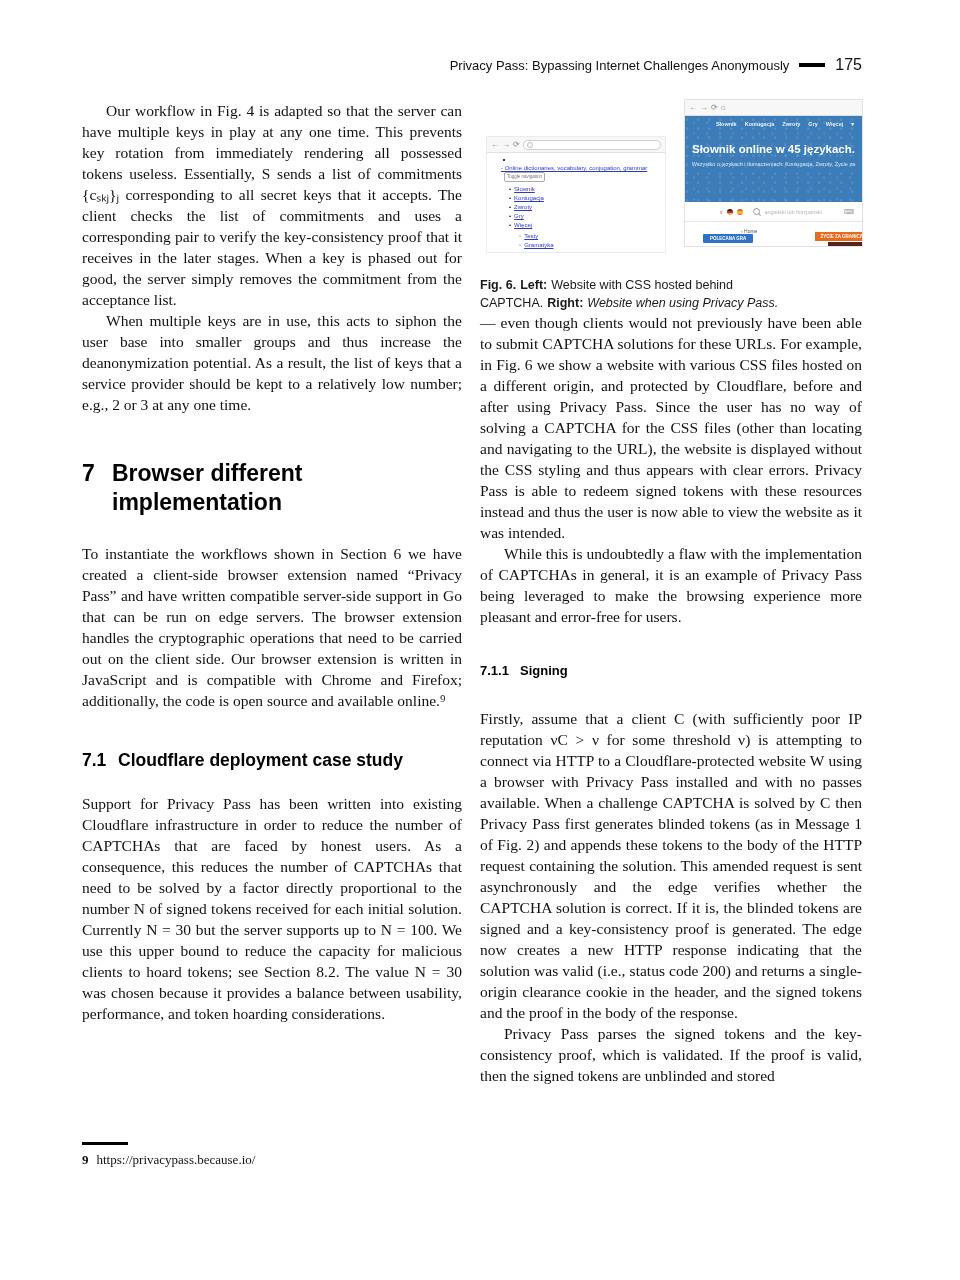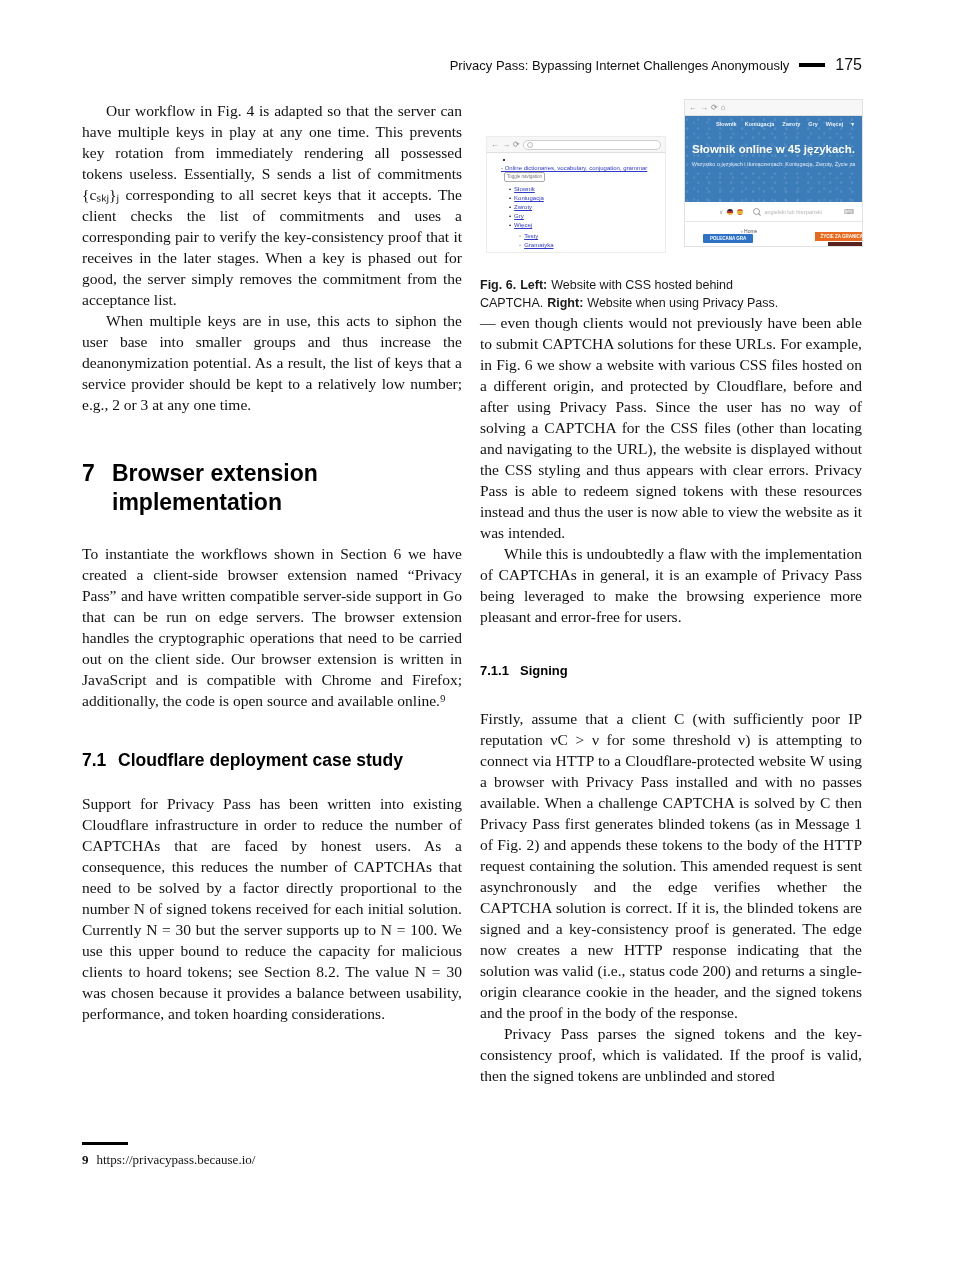--- a/index.html
+++ b/index.html
@@ -88,39 +88,39 @@
             font-size:4.5px;font-weight:bold;padding:2px 7px;border-radius:1px;}
   .btn-orange{position:absolute;right:-6px;bottom:3px;background:#e96a1f;color:#fff;
               font-size:4.5px;font-weight:bold;padding:2px 5px;max-width:56px;
               white-space:nowrap;overflow:hidden;}
   .imgfrag{position:absolute;right:0;bottom:-6px;width:34px;height:8px;background:#5a221c;}
   
   .caption{margin-top:24px;font-family:"Liberation Sans",sans-serif;
            font-size:12.5px;line-height:18px;color:#1a1a1a;text-align:left;}
   .caption .b{font-weight:bold;}
   .caption span{margin-right:4px;}
-  .caption span:last-child{margin-right:4px;}
+  .caption span:last-child{margin-right:4px;font-style:italic;}
   .mt-fig{margin-top:32px;}
 </style>
 </head>
 <body>
 
 <div class="runhead">
   <span>Privacy Pass: Bypassing Internet Challenges Anonymously</span>
   <span class="dash"></span>
   <span class="pno">175</span>
 </div>
 
 <div class="col col-left">
   <p class="body ind sp1">Our workflow in Fig. 4 is adapted so that the server can have multiple keys in play at any one time. This prevents key rotation from immediately rendering all possessed tokens useless. Essentially, S sends a list of commitments {cₛₖⱼ}ⱼ corresponding to all secret keys that it accepts. The client checks the list of commitments and uses a corresponding pair to verify the key-consistency proof that it receives in the later stages. When a key is phased out for good, the server simply removes the commitment from the acceptance list.</p>
   <p class="body ind">When multiple keys are in use, this acts to siphon the user base into smaller groups and thus increase the deanonymization potential. As a result, the list of keys that a service provider should be kept to a relatively low number; e.g., 2 or 3 at any one time.</p>
 
   <div class="h1">
     <span class="num">7</span>
-    <span class="ttl">Browser extension implementation</span>
+    <span class="ttl">Browser different implementation</span>
   </div>
 
   <p class="body">To instantiate the workflows shown in Section 6 we have created a client-side browser extension named “Privacy Pass” and have written compatible server-side support in Go that can be run on edge servers. The browser extension handles the cryptographic operations that need to be carried out on the client side. Our browser extension is written in JavaScript and is compatible with Chrome and Firefox; additionally, the code is open source and available online.⁹</p>
 
   <div class="h2">
     <span class="num">7.1</span>
     <span class="ttl">Cloudflare deployment case study</span>
   </div>
 
   <p class="body">Support for Privacy Pass has been written into existing Cloudflare infrastructure in order to reduce the number of CAPTCHAs that are faced by honest users. As a consequence, this reduces the number of CAPTCHAs that need to be solved by a factor directly proportional to the number N of signed tokens received for each initial solution. Currently N = 30 but the server supports up to N = 100. We use this upper bound to reduce the capacity for malicious clients to hoard tokens; see Section 8.2. The value N = 30 was chosen because it provides a balance between usability, performance, and token hoarding considerations.</p>

